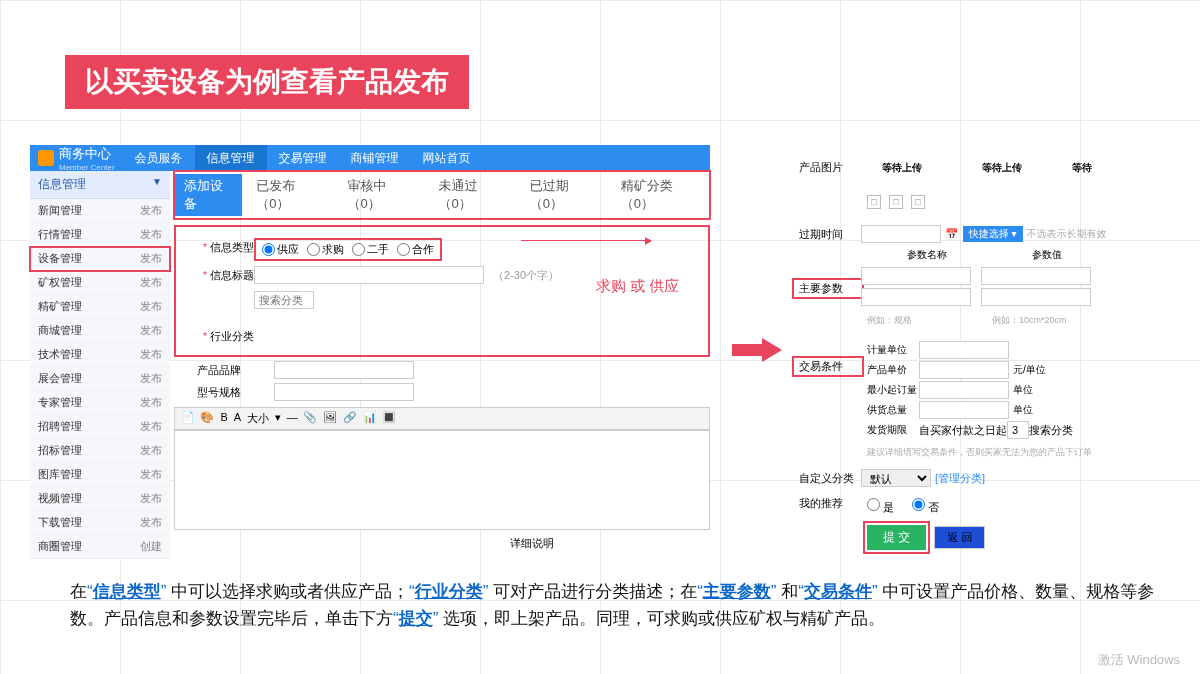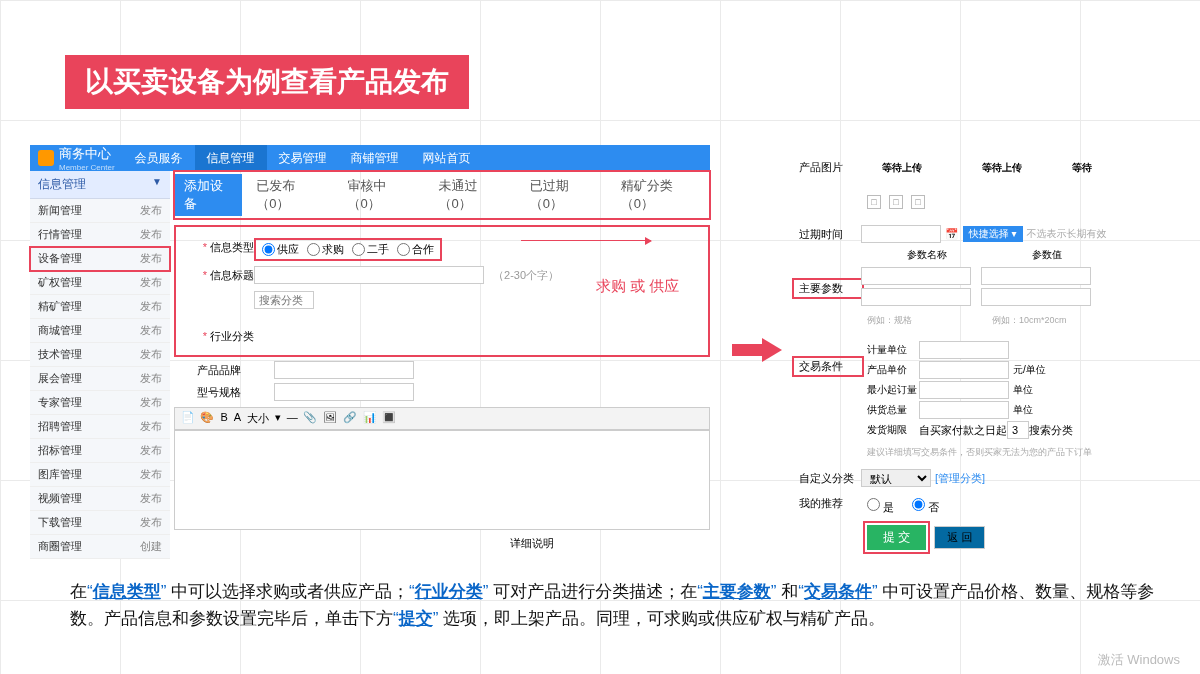--- a/index.html
+++ b/index.html
@@ -85,21 +85,21 @@
     .small-table .trow { display:flex; align-items:center; margin:2px 0; }
     .small-table .tlbl { width:52px; font-size:10px; }
     .small-table input { width:90px; }
     .small-table .unit { margin-left:4px; font-size:10px; }
     .tip { font-size:9px; color:#aaa; margin-left:72px; }
     .self-cat select { width:70px; }
     .mgmt-link { color:#2d8cf0; margin-left:4px; }
     .rec-row { margin-left:72px; display:flex; gap:18px; align-items:center; margin-top:6px; }
     .btn-row { display:flex; gap:8px; margin-top:10px; margin-left:72px; align-items:center; }
     .submit-btn { background:#28b463; color:#fff; border:none; padding:4px 16px; outline:2px solid #e9445b; outline-offset:2px; font-size:12px; }
-    .back-btn { background:#0369a1; border:1px solid #ccc; padding:3px 12px; font-size:11px; }
+    .back-btn { background:#1d4ed8; border:1px solid #ccc; padding:3px 12px; font-size:11px; }
     .big-arrow { position:absolute; left:732px; top:338px; width:50px; height:24px; }
     .big-arrow .shaft { position:absolute; left:0; top:6px; width:35px; height:12px; background:#e9445b; }
     .big-arrow .head { position:absolute; left:30px; top:0; border-left:20px solid #e9445b; border-top:12px solid transparent; border-bottom:12px solid transparent; }
     .caption { position:absolute; left:70px; top:578px; width:1090px; font-size:17px; line-height:1.6; color:#111; }
     .caption .kw { color:#0a66c8; font-weight:bold; text-decoration:underline; }
     .caption .q { color:#0a66c8; }
     .watermark { position:absolute; right:20px; bottom:5px; color:#bbb; font-size:13px; }
   </style>
 </head>
 <body>

